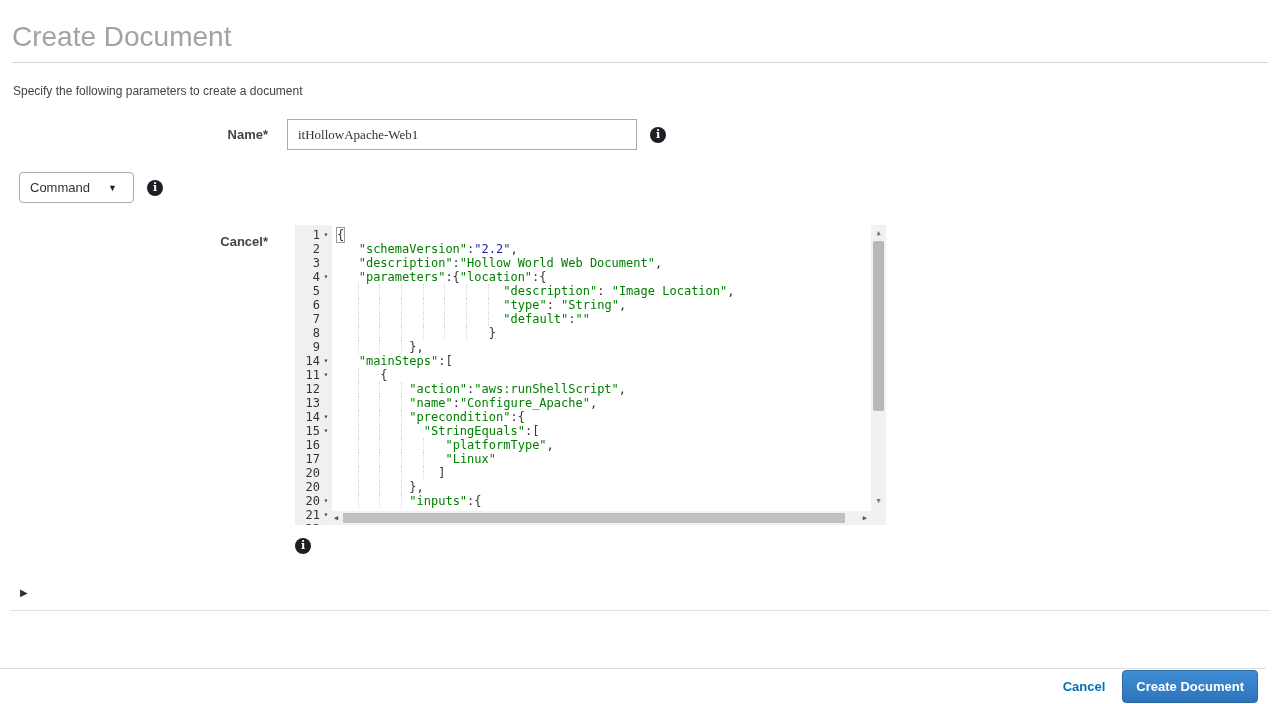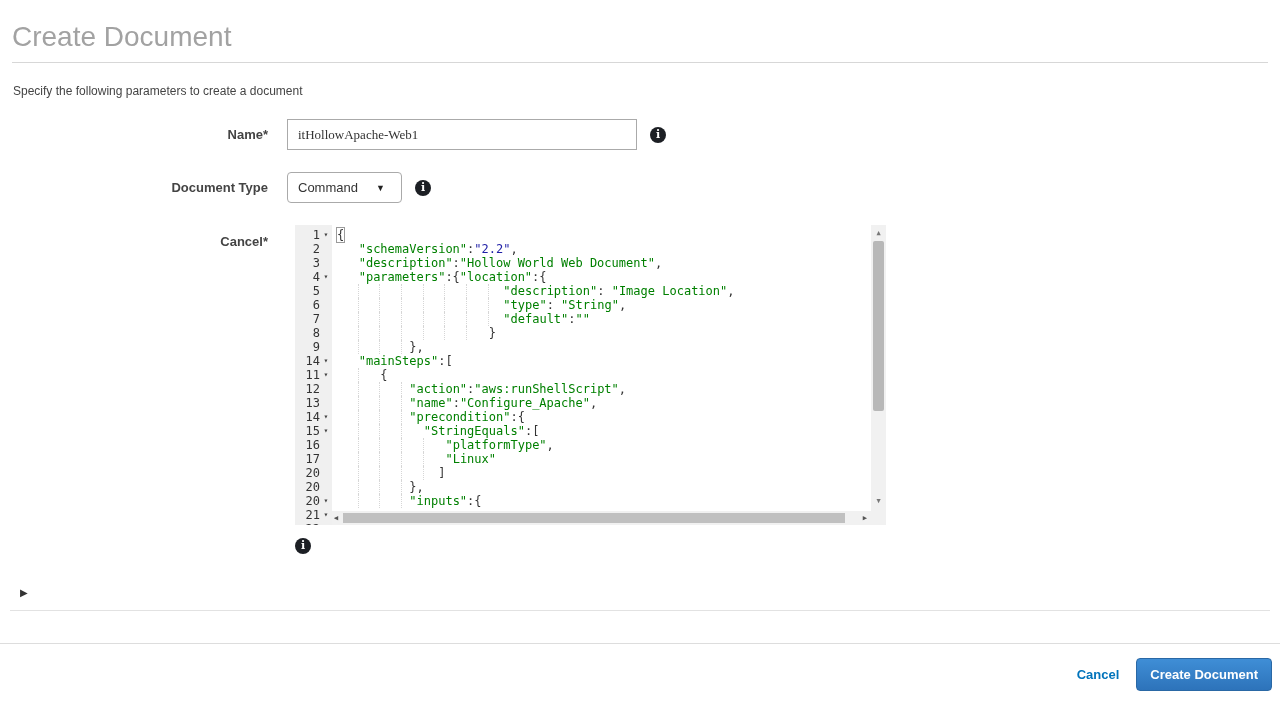--- a/index.html
+++ b/index.html
@@ -56,21 +56,21 @@
   .hthumb { position:absolute; left:11px; right:26px; top:2px; bottom:2px; background:#c0c0c0; cursor:pointer; }
 
   .editor-info { margin:10px 0 0 8px; }
 
   
   .cli-section { margin:33px 10px 0 10px; padding:0 0 12px 10px; border-bottom:1px solid #e2e2e2; display:flex; align-items:center; cursor:pointer; }
   .cli-section .tri { font-size:10px; color:#333; margin-right:10px; }
   .cli-section .lbl { font-size:13px; font-weight:bold; color:#333; }
 
   
-  .footer { position:absolute; left:0; right:0; bottom:0; height:61px; border-top:1px solid #ddd; display:flex; align-items:center; justify-content:flex-end; padding-right:8px;padding-left:44px; }
+  .footer { position:absolute; left:0; right:14px; bottom:0; height:36px; border-top:1px solid #ddd; display:flex; align-items:center; justify-content:flex-end; padding-right:8px;padding-left:44px; }
   .cancel-link { color:#0073bb; font-size:13px; font-weight:bold; text-decoration:none; margin-right:17px; cursor:pointer; }
   .primary-btn { background:linear-gradient(#3f8ed6, #2d73ba); border:1px solid #2a68a5; border-radius:4px; color:#fff; font-weight:bold; font-size:13px; padding:8px 13px; font-family:"Liberation Sans", sans-serif; cursor:pointer; }
 </style>
 </head>
 <body>
 
 <div class="page">
 
 
   <h1 class="page-title">Create Document</h1>
@@ -81,21 +81,20 @@
 
     <div class="form-row">
       <div class="form-label">Name*</div>
       <div class="form-control">
         <input class="text-input" type="text" value="itHollowApache-Web1" style="">
         <span class="info-icon">i</span>
       </div>
     </div>
 
     <div class="form-row">
-      <div class="form-label">Document Type</div>
       <div class="form-control">
         <div class="select-box">
           <span>Command</span>
           <span class="caret">▼</span>
         </div>
         <span class="info-icon">i</span>
       </div>
     </div>
 
     <div class="form-row top">

